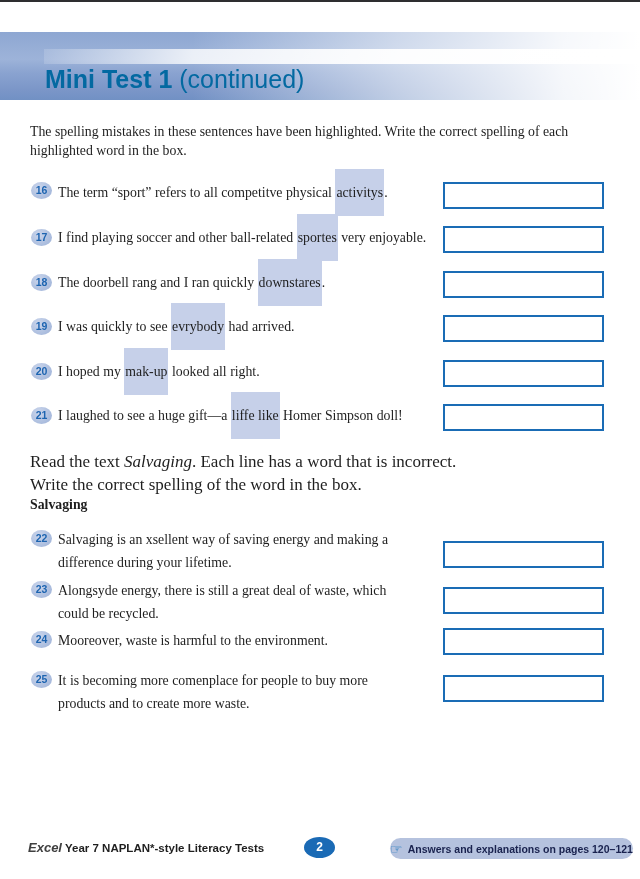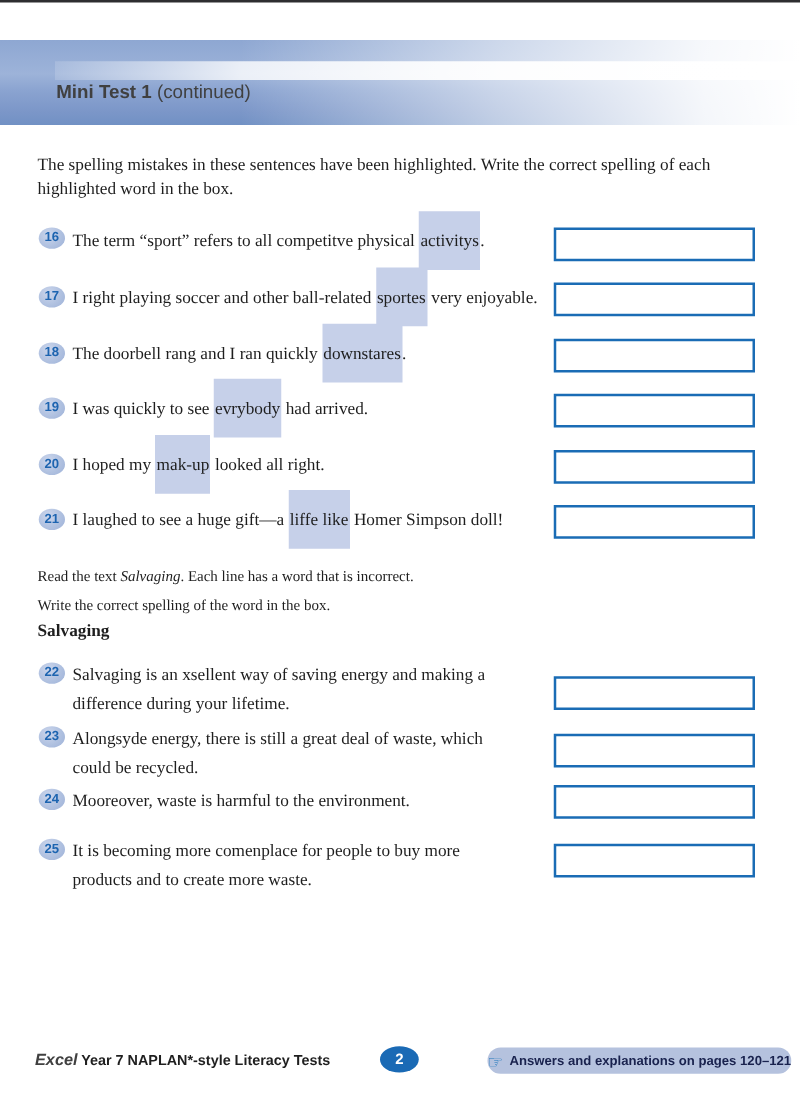--- a/index.html
+++ b/index.html
@@ -10,36 +10,36 @@
   .top-line { position:absolute; top:0; left:0; width:640px; height:2px; background:#2e2e30; }
 
   
   .band { position:absolute; top:32px; left:0; width:640px; height:68px;
     background:linear-gradient(to bottom,#8ea7d2 0%,#9db3d9 40%,#8aa3d0 60%,#7b96c8 85%,#7191c4 100%); }
   .band-fade { position:absolute; top:0; left:0; right:0; bottom:0;
     background:linear-gradient(to right, rgba(255,255,255,0) 0%, rgba(255,255,255,0) 30%, rgba(255,255,255,0.55) 62%, rgba(255,255,255,0.92) 88%, #ffffff 100%); }
   .band-gloss { position:absolute; left:44px; right:0; top:17px; height:15px;
     background:linear-gradient(to right, rgba(255,255,255,0.15) 0%, rgba(255,255,255,0.8) 25%, rgba(255,255,255,0.95) 60%, #ffffff 100%); }
   .title { position:absolute; left:45px; top:65px; font-family:"Liberation Sans", sans-serif;
-    font-size:15px; color:#404040; white-space:nowrap;text-align:center; }
+    font-size:25px; color:#0369a1; white-space:nowrap;text-align:center; }
   .title .bold { font-weight:bold; }
 
   .intro { position:absolute; left:30px; top:122px; width:578px; font-size:13.8px; line-height:19px; }
 
   .q-row { position:absolute; left:0; width:640px; }
   .q-num { position:absolute; left:31px; top:0; width:21px; height:17px; border-radius:50%;
     background:radial-gradient(circle at 38% 32%, #ccd6ec 0%, #b0c1e0 55%, #9db1d8 100%);
     color:#1d64b0; font-family:"Liberation Sans", sans-serif; font-weight:bold; font-size:10.5px;
     text-align:center; line-height:17px; }
   .q-text { position:absolute; left:58px; top:0; font-size:13.8px; white-space:nowrap; }
   .q-text2 { position:absolute; left:58px; top:0; font-size:13.8px; width:390px; line-height:23px; }
   .hl { background:#c6d0e9; padding:16px 1px; }
   .answer-box { position:absolute; left:443px; width:157px; height:23px; border:2px solid #1a6cb5; background:#ffffff; }
 
-  .sect { position:absolute; left:30px; top:450px; width:520px; font-size:12px; line-height:23px; }
+  .sect { position:absolute; left:30px; top:450px; width:520px; font-size:17px; line-height:23px; }
   .sect .ital { font-style:italic; }
   .sect-head { position:absolute; left:30px; top:497px; font-size:13.8px; font-weight:bold; }
 
   .footer-left { position:absolute; left:28px; top:840px; font-family:"Liberation Sans", sans-serif;
     font-size:11.5px; font-weight:bold; color:#1f1f1f; white-space:nowrap; }
   .brand { color:#404040; font-style:italic; font-size:13px; padding-right:3px; }
   .page-oval { position:absolute; left:304px; top:837px; width:31px; height:21px; border-radius:50%;
     background:#1a6ab5; color:#ffffff; font-family:"Liberation Sans", sans-serif; font-weight:bold;
     font-size:12px; text-align:center; line-height:21px; }
   .answers-pill { position:absolute; left:390px; top:838px; width:243px; height:21px; border-radius:11px;
@@ -61,21 +61,21 @@
 
   <div class="intro">The spelling mistakes in these sentences have been highlighted. Write the correct spelling of each highlighted word in the box.</div>
 
   <div class="q-row" style="top:182px">
     <span class="q-num">16</span>
     <span class="q-text" style="top:3px"><span>The term “sport” refers to all competitve physical </span><span class="hl">activitys</span><span>.</span></span>
     <span class="answer-box" style="top:0"></span>
   </div>
   <div class="q-row" style="top:226px">
     <span class="q-num" style="top:3px">17</span>
-    <span class="q-text" style="top:4px"><span>I right playing soccer and other ball-related </span><span class="hl">sportes</span><span> very enjoyable.</span></span>
+    <span class="q-text" style="top:4px"><span>I find playing soccer and other ball-related </span><span class="hl">sportes</span><span> very enjoyable.</span></span>
     <span class="answer-box" style="top:0"></span>
   </div>
   <div class="q-row" style="top:271px">
     <span class="q-num" style="top:3px">18</span>
     <span class="q-text" style="top:4px"><span>The doorbell rang and I ran quickly </span><span class="hl">downstares</span><span>.</span></span>
     <span class="answer-box" style="top:0"></span>
   </div>
   <div class="q-row" style="top:315px">
     <span class="q-num" style="top:3px">19</span>
     <span class="q-text" style="top:4px"><span>I was quickly to see </span><span class="hl">evrybody</span><span> had arrived.</span></span>

